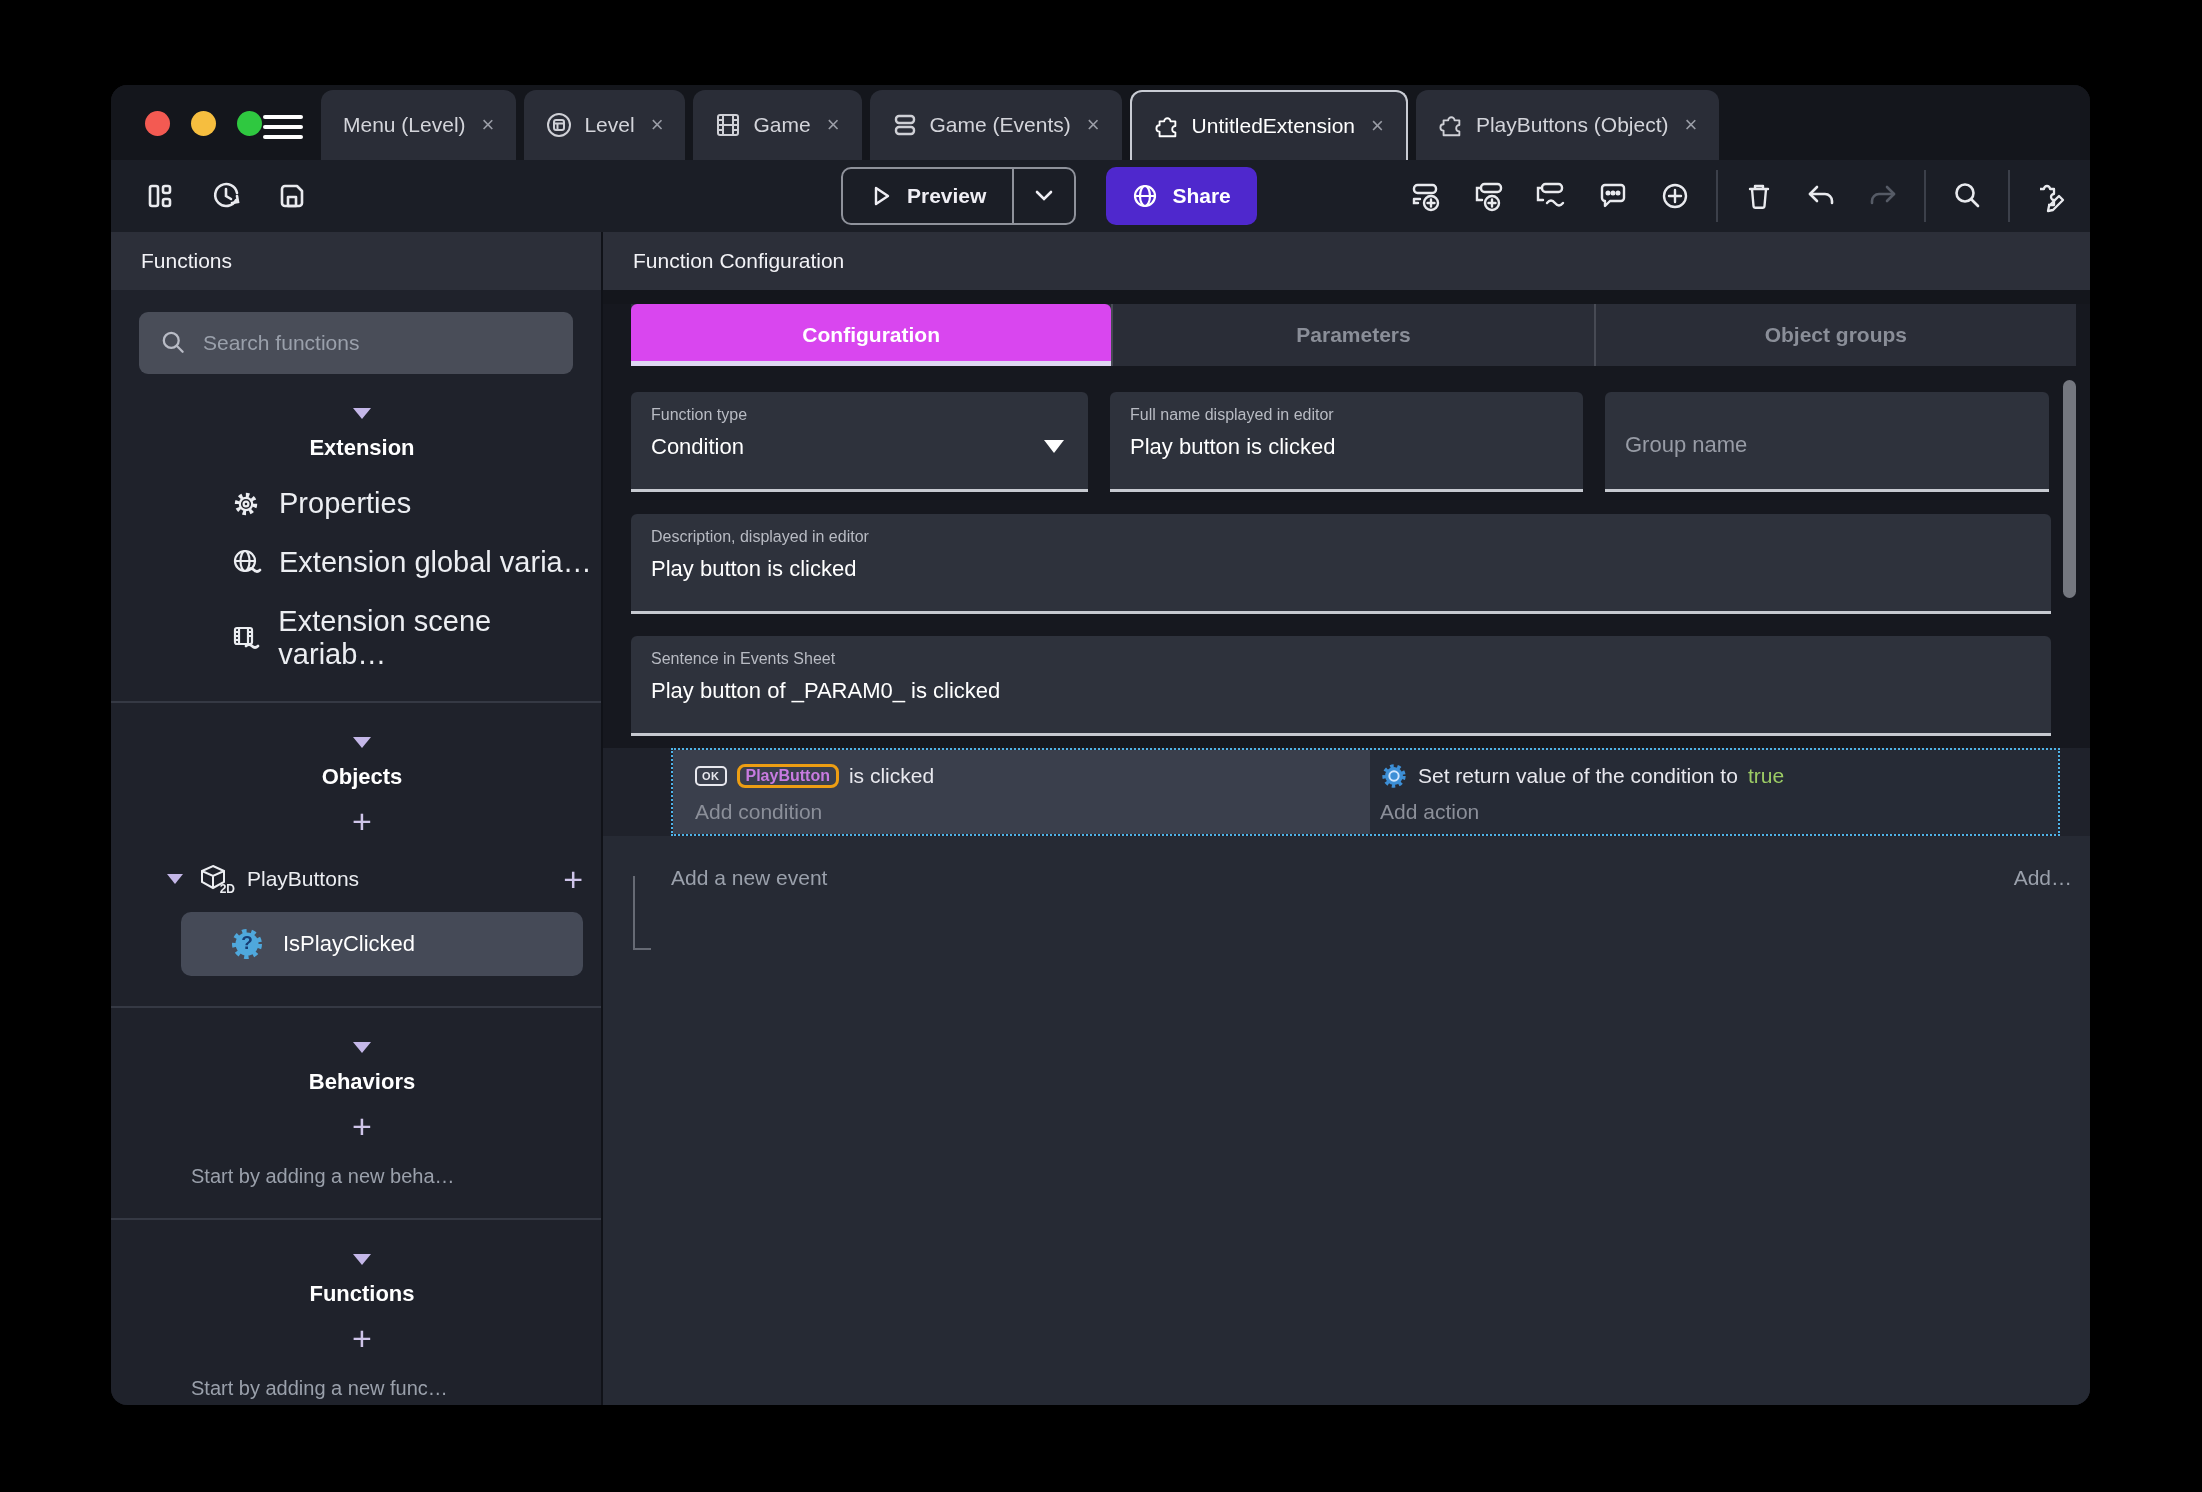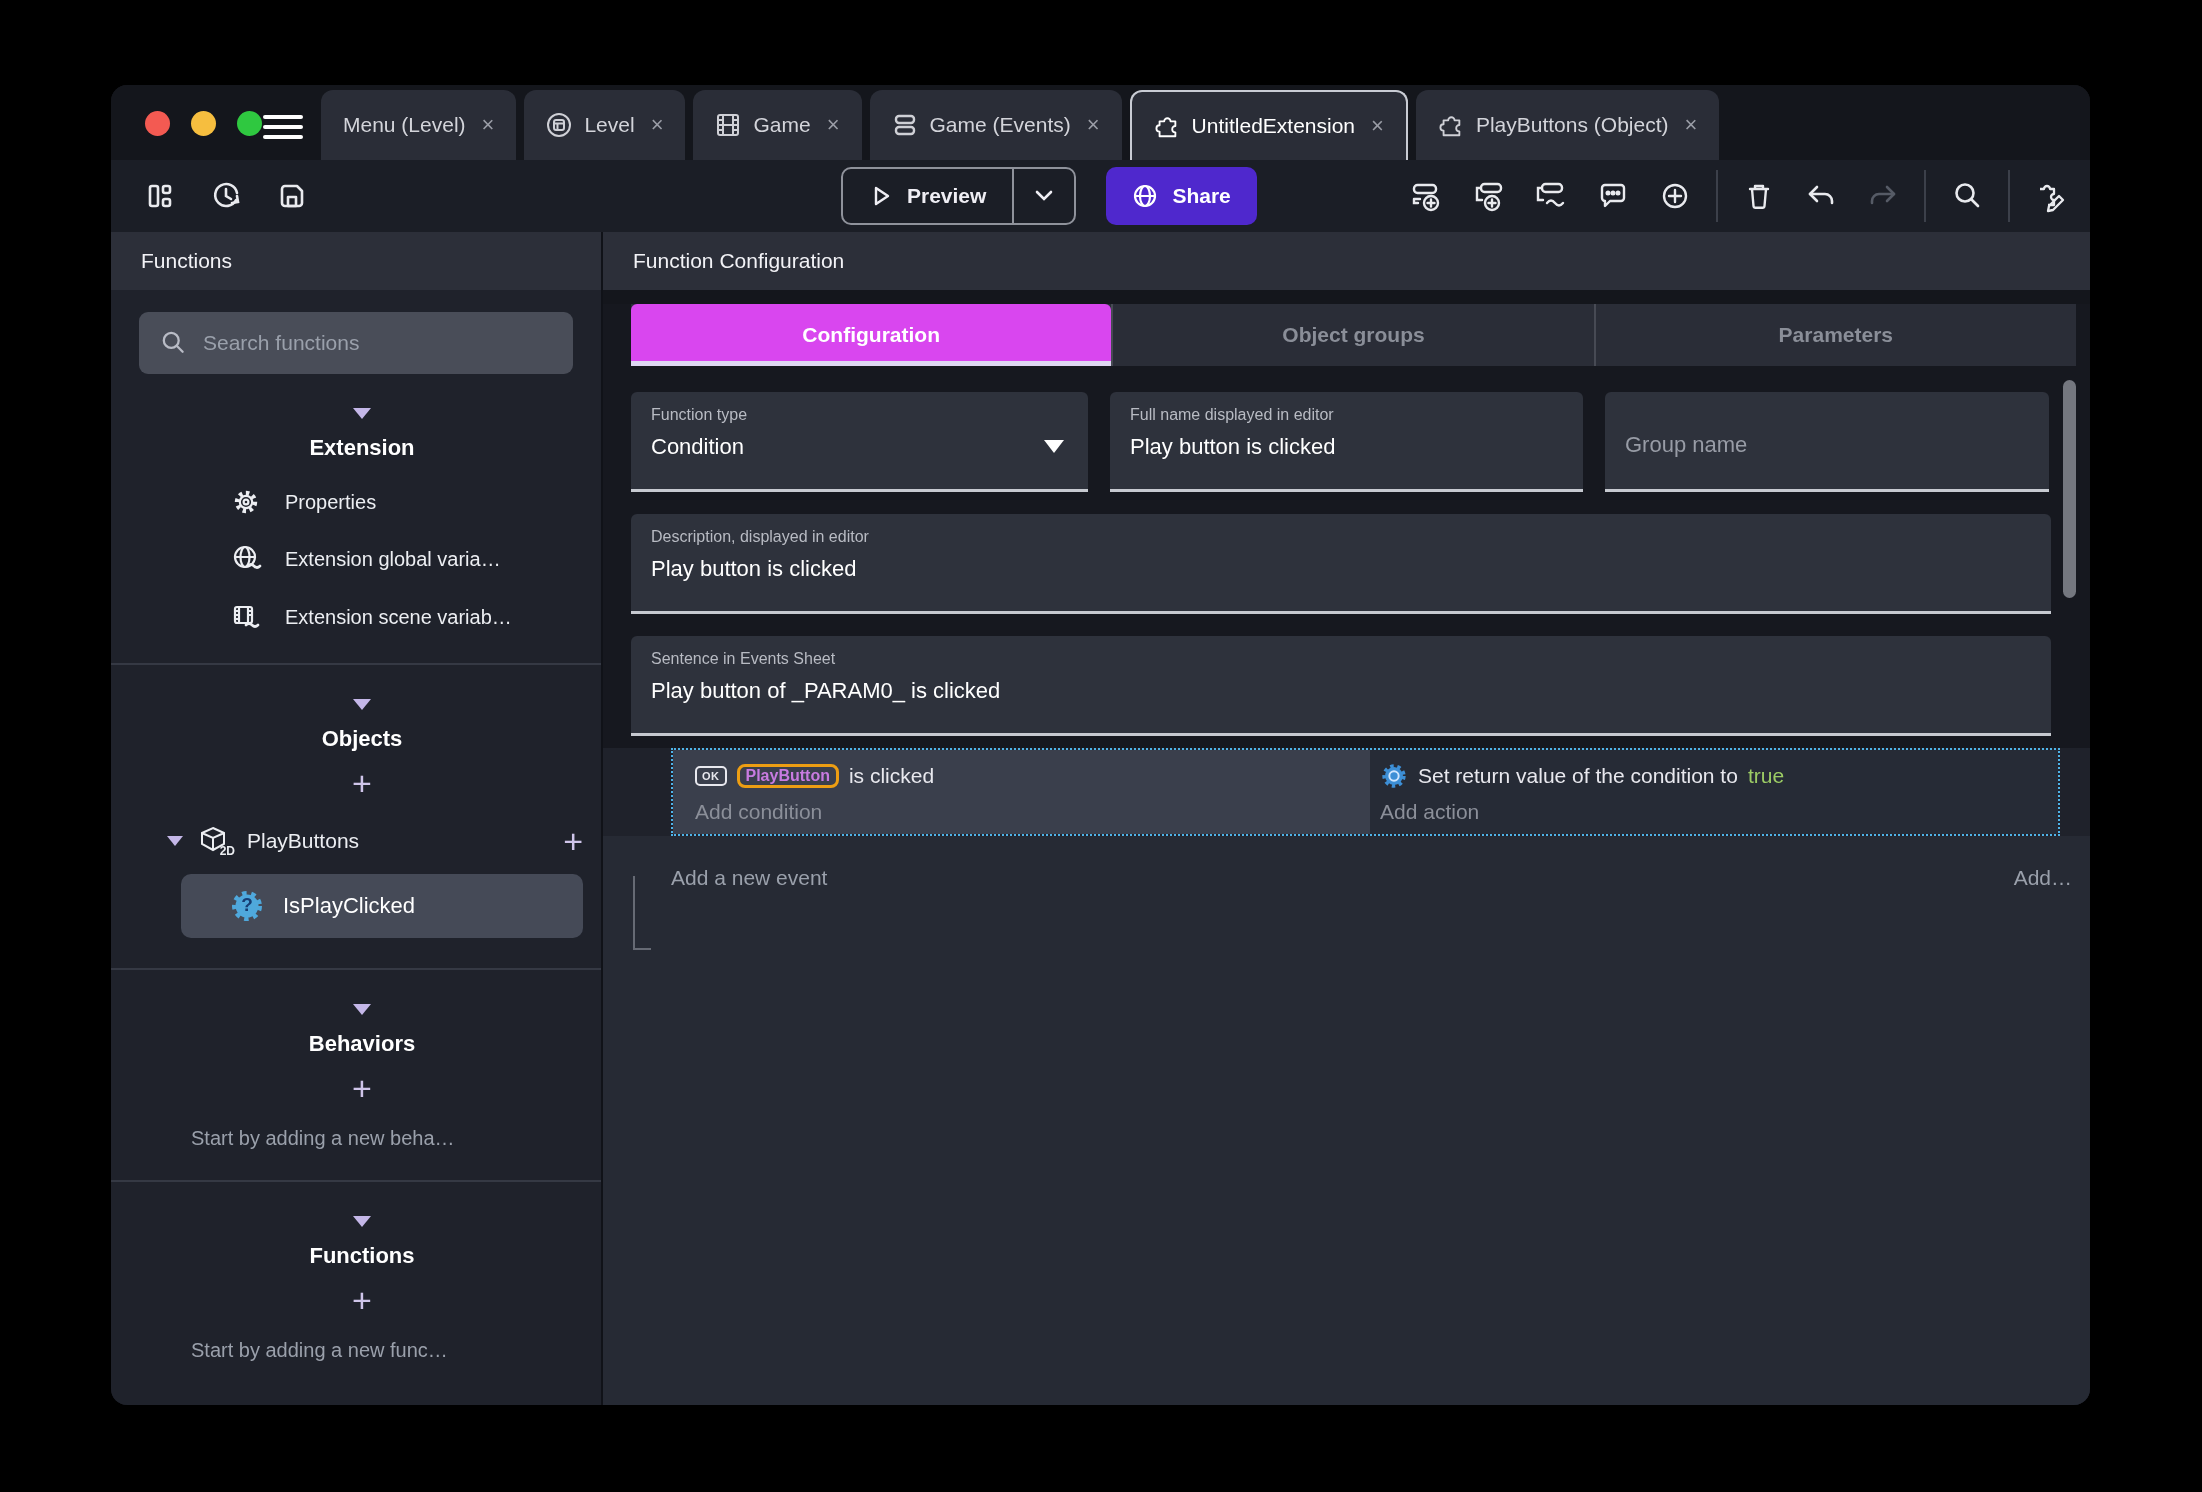--- a/index.html
+++ b/index.html
@@ -46,21 +46,21 @@
 
   
   .search-wrap { margin:22px 28px 0 28px; height:62px; background:#494d58; border-radius:9px;
                  display:flex; align-items:center; padding:0 20px; gap:16px; }
   .search-wrap input { flex:1; background:transparent; border:none; outline:none; color:#e8e8ee; font-size:21px; font-family:inherit; }
   .search-wrap input::placeholder { color:#9aa0ab; }
   .side-section-head { display:flex; align-items:center; margin:34px 18px 0 30px; gap:16px;flex-direction:column; }
   .side-section-head .chev { width:0; height:0; border-left:9px solid transparent; border-right:9px solid transparent; border-top:11px solid #c4b7e8; }
   .side-section-head .lbl { color:#fff; font-weight:bold; font-size:22px; flex:1; }
   .side-section-head .plus { color:#cfc5ea; font-size:34px; font-weight:300; line-height:30px; }
-  .side-item { display:flex; align-items:center; gap:22px; margin:26px 0 0 118px; color:#eceef2; font-size:20px; }
+  .side-item { display:flex; align-items:center; gap:16px; margin:26px 0 0 118px; color:#eceef2; font-size:29px; }
   .side-item .ico { width:34px; display:flex; justify-content:center; }
   .side-divider { height:2px; background:#353944; margin-top:30px; }
   .obj-row { display:flex; align-items:center; margin:26px 18px 0 56px; gap:14px; color:#eceef2; font-size:21px; }
   .obj-row .chev { width:0; height:0; border-left:8px solid transparent; border-right:8px solid transparent; border-top:10px solid #c4b7e8; }
   .obj-row .lbl { flex:1; }
   .obj-row .plus { color:#cfc5ea; font-size:34px; font-weight:300; line-height:30px; }
   .func-item { margin:16px 18px 0 70px; height:64px; background:#454a57; border-radius:10px;
                display:flex; align-items:center; gap:18px; padding-left:48px; color:#fff; font-size:22px; }
   .hint { margin:24px 0 0 80px; color:#9aa0ab; font-size:20px; }
   .gearq { position:relative; width:36px; height:36px; }
@@ -396,22 +396,22 @@
         </div>
         <div class="hint">Start by adding a new func…</div>
       </div>
 
       <div class="main">
         <div class="panel-head">Function Configuration</div>
         <div class="mid-gap"></div>
 
         <div class="cfg-tabs">
           <div class="cfg-tab active">Configuration</div>
+          <div class="cfg-tab">Parameters</div>
           <div class="cfg-tab">Object groups</div>
-          <div class="cfg-tab">Parameters</div>
         </div>
 
         <div class="form">
           <div class="frow">
             <div class="fbox ft">
               <div class="flabel">Function type</div>
               <div class="fvalue">Condition</div>
               <span class="dd-arrow"></span>
             </div>
             <div class="fbox fn">

